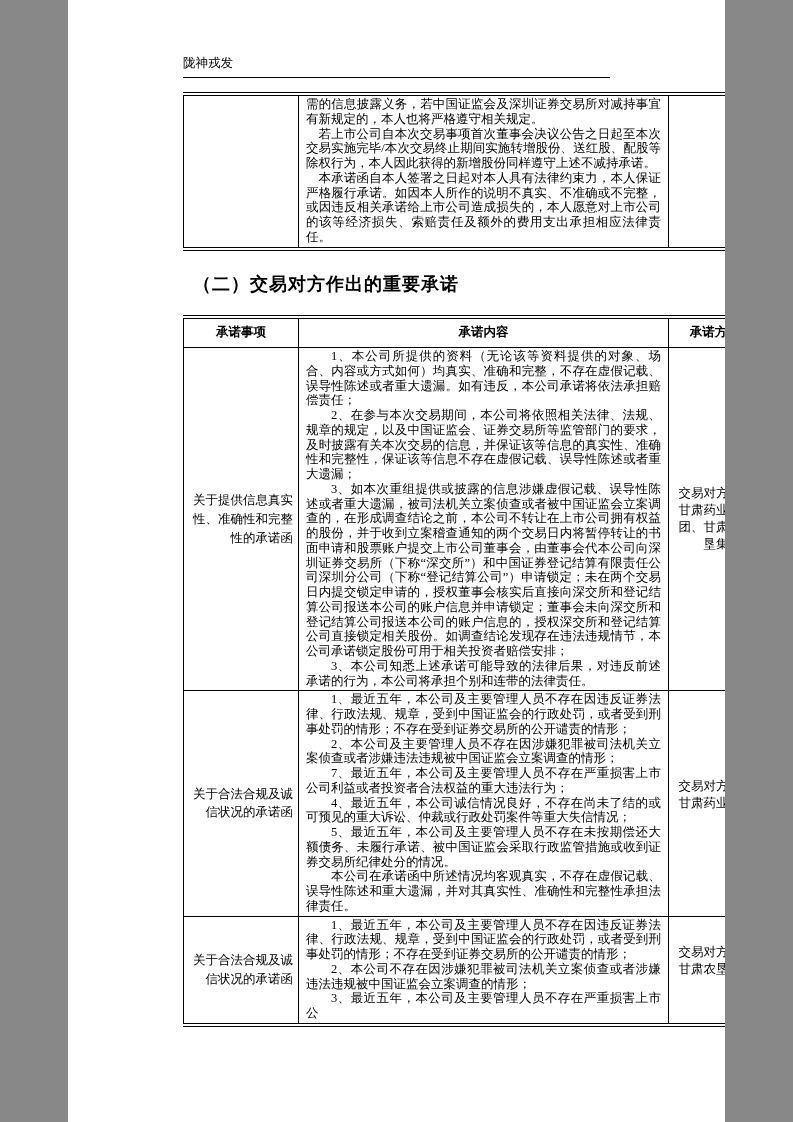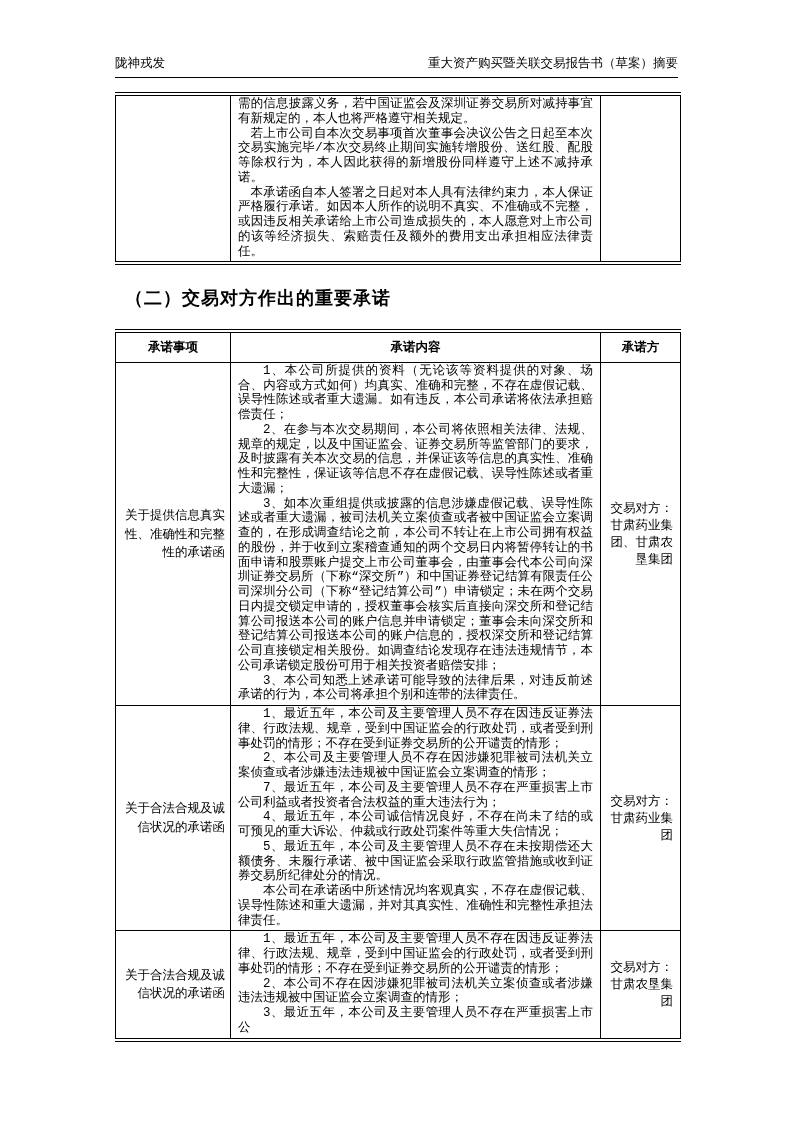--- a/index.html
+++ b/index.html
@@ -1,18 +1,18 @@
 <!DOCTYPE html>
 <html><head>
 <meta charset="utf-8">
 <style>
   html, body { margin: 0; padding: 0; background: #888; }
   .page {
     position: relative;
-    width: 793px;
+    width: 657px;
     height: 1122px;
     margin: 0 auto;
     background: #ffffff;
     font-family: "Liberation Serif", "DejaVu Serif", serif;
     color: #000;
     overflow: hidden;
     box-sizing: border-box;
   }
   .header {
     margin: 55px 115px 0 115px;
@@ -55,21 +55,20 @@
   td.cell-party { padding: 4px 7px; line-height: 1.35; }
   td.cell-content {
     vertical-align: top;
     padding: 1px 7px 2px 7px;
   }
   td.cell-content p {
     margin: 0;
     text-align: justify;
     line-height: 1.18;
     text-indent: 2em;
-    font-family: Liberation Mono, monospace;
   }
   td.cell-content p.noindent { text-indent: 0; }
   td.cell-content p.ind1 { text-indent: 1em; }
   .section-title {
     margin: 21px 17px 0 125px;
     font-family: Liberation Sans, sans-serif;
     font-weight: bold;
     font-size: 18px;
     letter-spacing: 1px;
   }
@@ -80,21 +79,20 @@
     font-size: 13px;
   }
 </style>
 </head>
 <body>
 
 <div class="page">
 
   <div class="header">
     <span>陇神戎发</span>
-    <span>重大资产购买暨关联交易报告书（草案）摘要</span>
   </div>
 
   <table class="cont-table">
     <colgroup>
         <col class="c1">
         <col class="c2">
         <col class="c3">
       </colgroup>
     <tbody>
       <tr>

